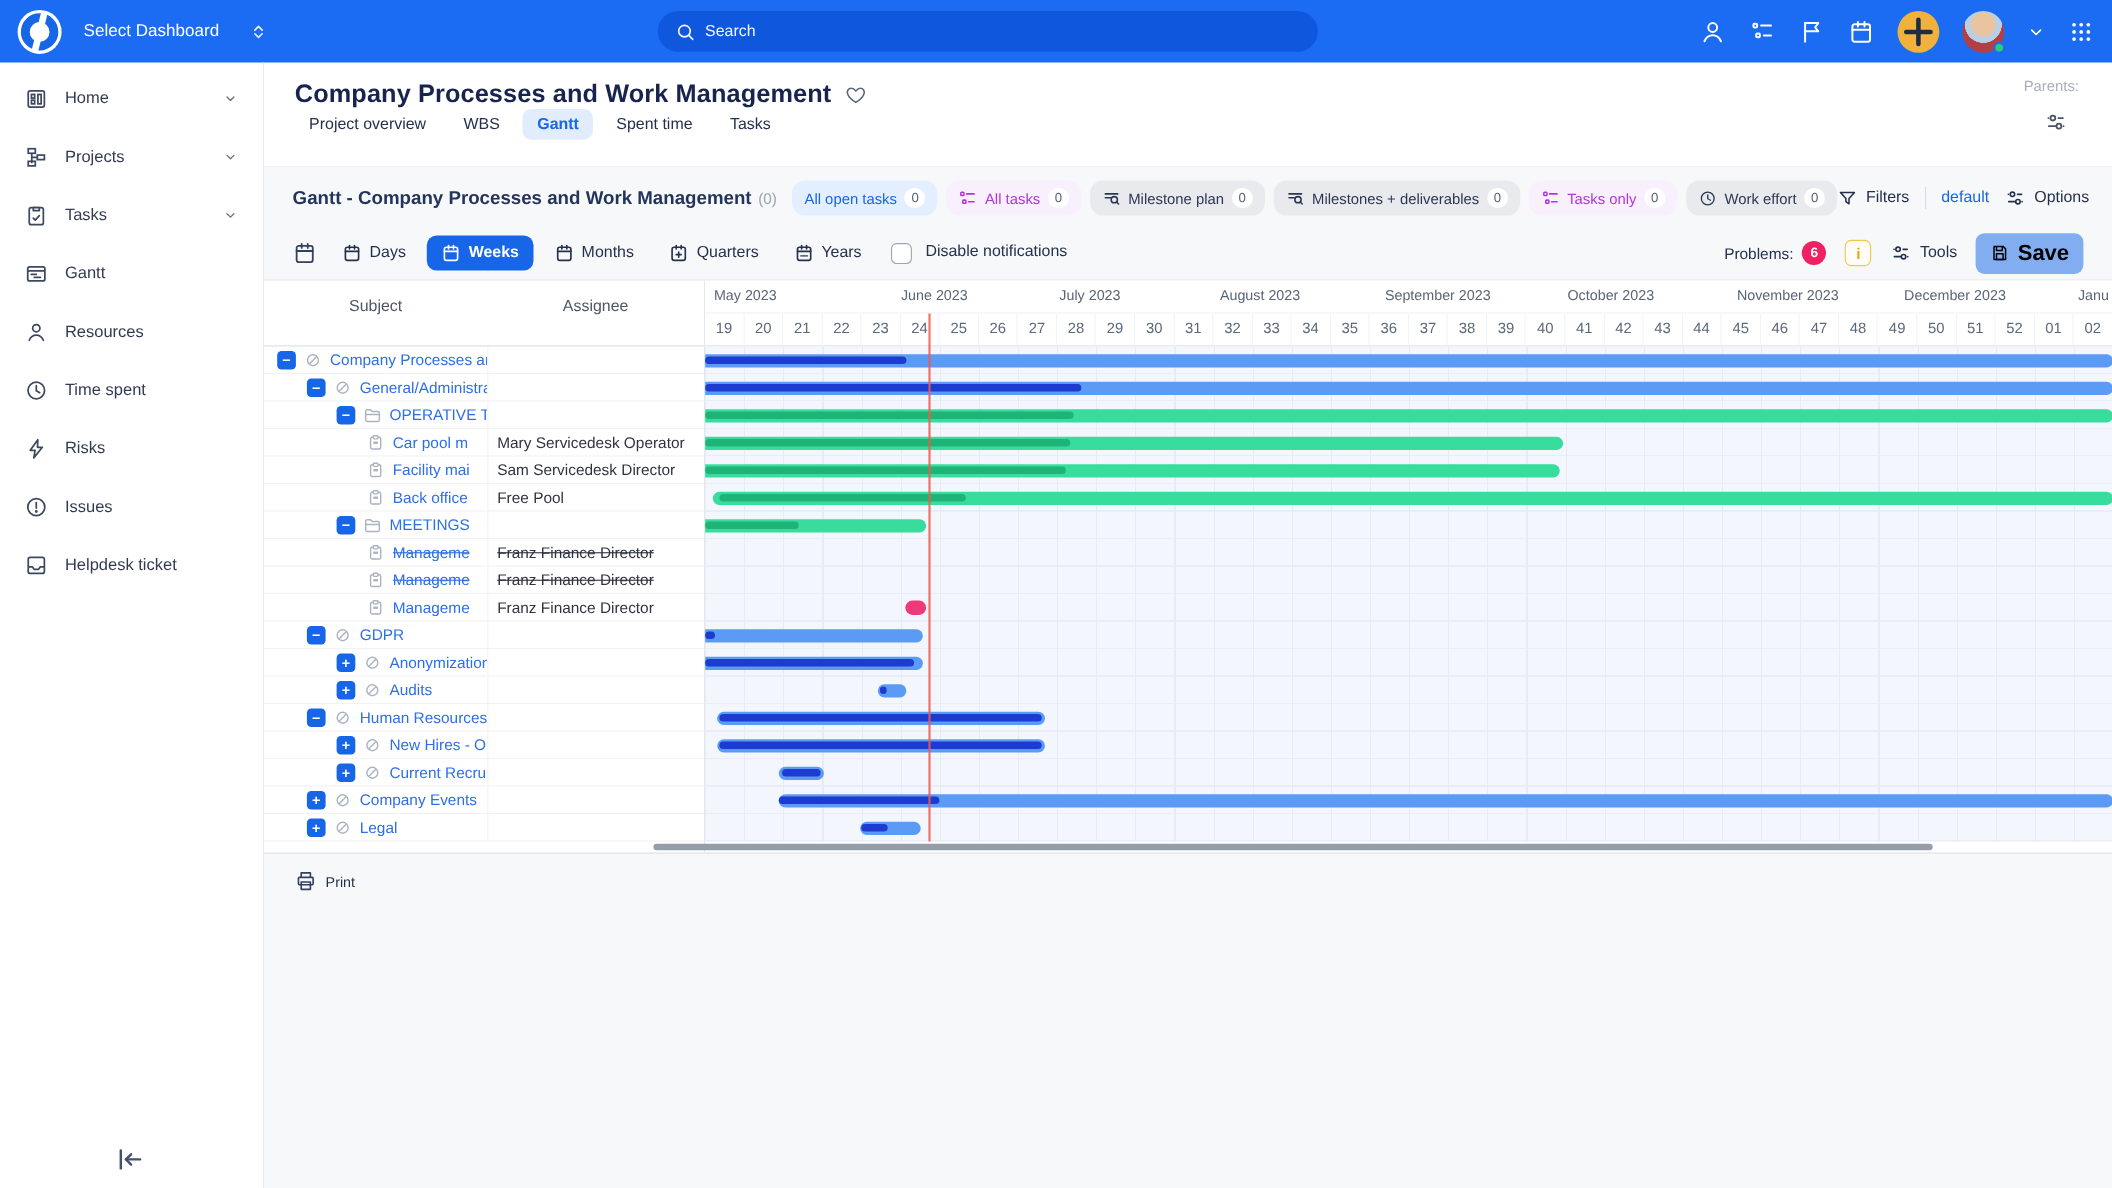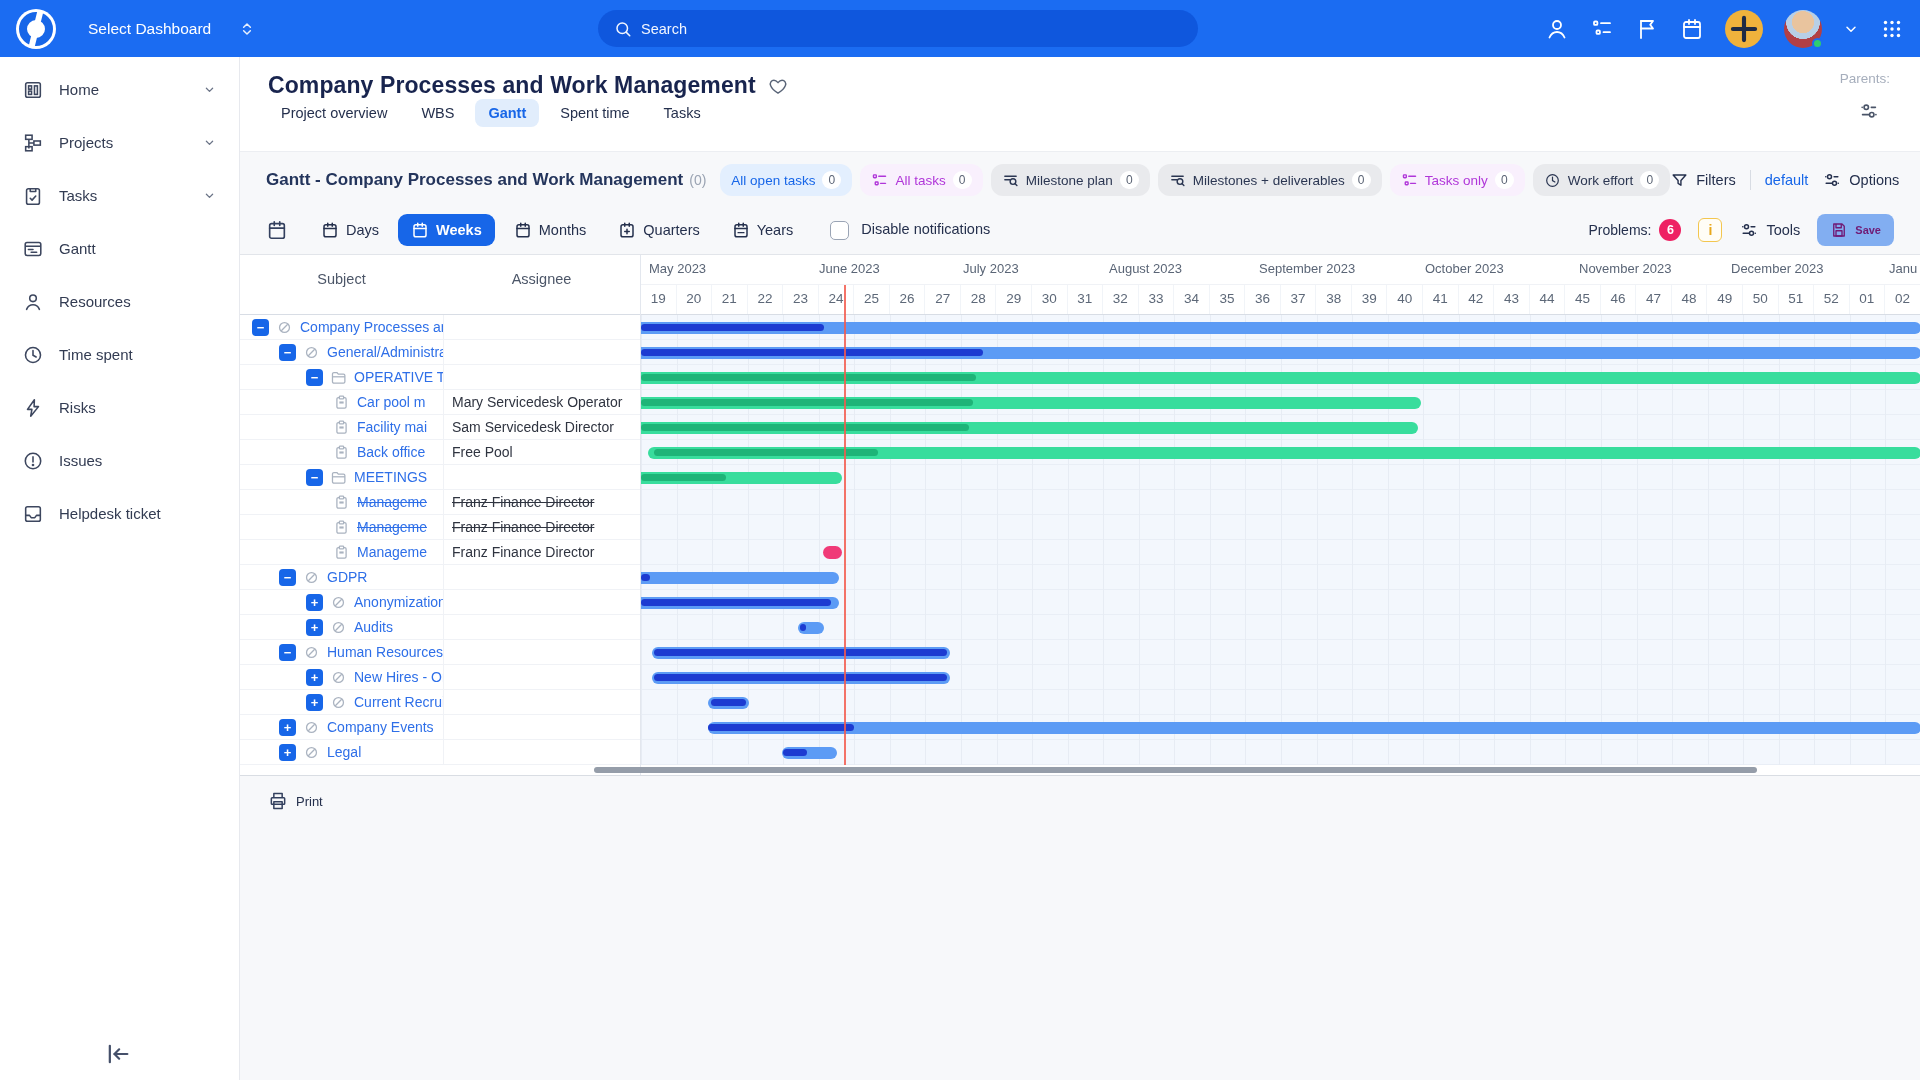--- a/index.html
+++ b/index.html
@@ -3,21 +3,21 @@
 <meta charset="utf-8">
 <style>
   * { box-sizing:border-box; margin:0; padding:0; }
   html,body { width:1920px; height:1080px; overflow:hidden; }
   body { font-family:"Liberation Sans","DejaVu Sans",sans-serif; background:#f7f8fa; color:#25304d; }
   .app { display:flex; flex-direction:column; width:1920px; height:1080px; }
 
   
   .navbar { position:relative; flex:0 0 57px; background:#1b6cf2; display:flex; align-items:center; padding:0 16px; color:#fff; }
   .logo { width:40px; height:40px; border-radius:50%; background:#fff; display:flex; align-items:center; justify-content:center; }
-  .brand { margin-left:32px; font-size:15.5px; display:flex; align-items:flex-start; gap:28px; cursor:pointer; }
+  .brand { margin-left:20px; font-size:15.5px; display:flex; align-items:flex-start; gap:28px; cursor:pointer; }
   .brand svg { opacity:.9; }
   .nav-search { position:absolute; left:598px; top:10px; width:600px; height:37px; border-radius:19px; background:#0f57dd; display:flex; align-items:center; padding:0 16px; gap:9px; font-size:14.5px; color:#f2f6ff; }
   .nav-right { margin-left:auto; display:flex; align-items:center; gap:21px; }
   .nav-ic { width:24px; height:24px; color:#fff; cursor:pointer; display:flex; }
   .plus-btn { width:38px; height:38px; border-radius:50%; background:#f0b23c; color:#1f2a44; display:flex; align-items:center; justify-content:center; cursor:pointer; }
   .avatar { position:relative; width:38px; height:38px; border-radius:50%; background:radial-gradient(circle at 50% 32%, #e9c49e 0 34%, #b8cfe6 35% 52%, #b23f45 53% 100%); cursor:pointer; }
   .avatar .dot { position:absolute; right:-1px; bottom:-1px; width:11px; height:11px; border-radius:50%; background:#2ecc71; border:2px solid #1b6cf2; }
 
   
   .shell { display:flex; flex:1; min-height:0; }
@@ -50,34 +50,34 @@
   .chip .badge { background:#fff; color:#5b6475; border-radius:9px; min-width:19px; height:18px; display:flex; align-items:center; justify-content:center; font-size:12px; padding:0 5px; }
   .chip.blue { background:#e3effe; color:#1766e8; }
   .chip.purple { background:#f9f0fd; color:#b036d9; }
   .chip.gray { background:#e9eaed; color:#2b3652; }
   .head-tools { margin-left:auto; display:flex; align-items:center; gap:14px; font-size:14.5px; color:#25304d; }
   .head-tools .lnk { display:flex; align-items:center; gap:7px; cursor:pointer; }
   .head-tools .sep { width:1px; height:20px; background:#d8dce3; }
   .lnk-default { color:#1766e8; cursor:pointer; }
 
   
-  .toolbar { display:flex; align-items:center; height:48px; padding:0 26px; gap:10px; flex:0 0 auto; }
+  .toolbar { display:flex; align-items:center; height:48px; padding:0 26px; gap:0; flex:0 0 auto; }
   .cal-lone { width:22px; height:22px; color:#33405e; display:flex; margin-right:10px; cursor:pointer; }
   .scale { display:flex; align-items:center; gap:7px; padding:7px 13px; border-radius:9px; font-size:14.5px; color:#25304d; cursor:pointer; }
   .scale .sic { width:18px; height:18px; display:flex; }
   .scale.active { background:#1766e8; color:#fff; font-weight:bold; }
   .notif { display:flex; align-items:flex-start; gap:12px; margin-left:14px; cursor:pointer; }
   .checkbox { width:19px; height:19px; border:1.6px solid #9aa4b5; border-radius:5px; background:#fff; }
   .notif span { font-size:14.5px; }
   .tb-right { margin-left:auto; display:flex; align-items:center; gap:17px; }
   .problems { display:flex; align-items:center; gap:8px; font-size:14px; }
   .pb-badge { width:22px; height:22px; border-radius:50%; background:#ee2163; color:#fff; font-size:12.5px; font-weight:bold; display:flex; align-items:center; justify-content:center; }
   .info-sq { width:24px; height:24px; border:1.6px solid #f3c64e; border-radius:6px; color:#e8a81c; font-weight:bold; font-size:14px; display:flex; align-items:center; justify-content:center; background:#fffdf6; cursor:pointer; }
   .tools-lnk { display:flex; align-items:center; gap:7px; font-size:14.5px; cursor:pointer; }
-  .save-btn { display:flex; align-items:center; gap:7px; background:#82aef1; color:#701a75; font-size:11px; font-weight:bold; padding:7px 13px; border-radius:8px; cursor:pointer; }
+  .save-btn { display:flex; align-items:center; gap:7px; background:#82aef1; color:#000000; font-size:20px; font-weight:bold; padding:7px 13px; border-radius:8px; cursor:pointer; }
 
   
   .gantt-card { position:relative; background:#fff; border-top:1px solid #e2e5ea; border-bottom:1px solid #d9dde3; height:522px; display:flex; flex:0 0 auto; }
   .g-table { flex:0 0 400px; display:flex; flex-direction:column; border-right:1px solid #e3e7ee; }
   .g-table-head { position:relative; height:60px; border-bottom:1px solid #d8dde5; }
   .th-subject { position:absolute; left:0; top:16px; width:203px; text-align:center; color:#4c5668; font-size:14.5px; cursor:pointer; }
   .th-assignee { position:absolute; left:203px; top:16px; width:197px; text-align:center; color:#4c5668; font-size:14.5px; cursor:pointer; }
   .th-sort { position:absolute; left:424px; top:38px; color:#8d97a8; display:flex; cursor:pointer; }
   .g-rows { flex:1; }
   .t-row { position:relative; height:25px; display:flex; align-items:center; border-bottom:1px solid #f0f2f6; font-size:14px; }

